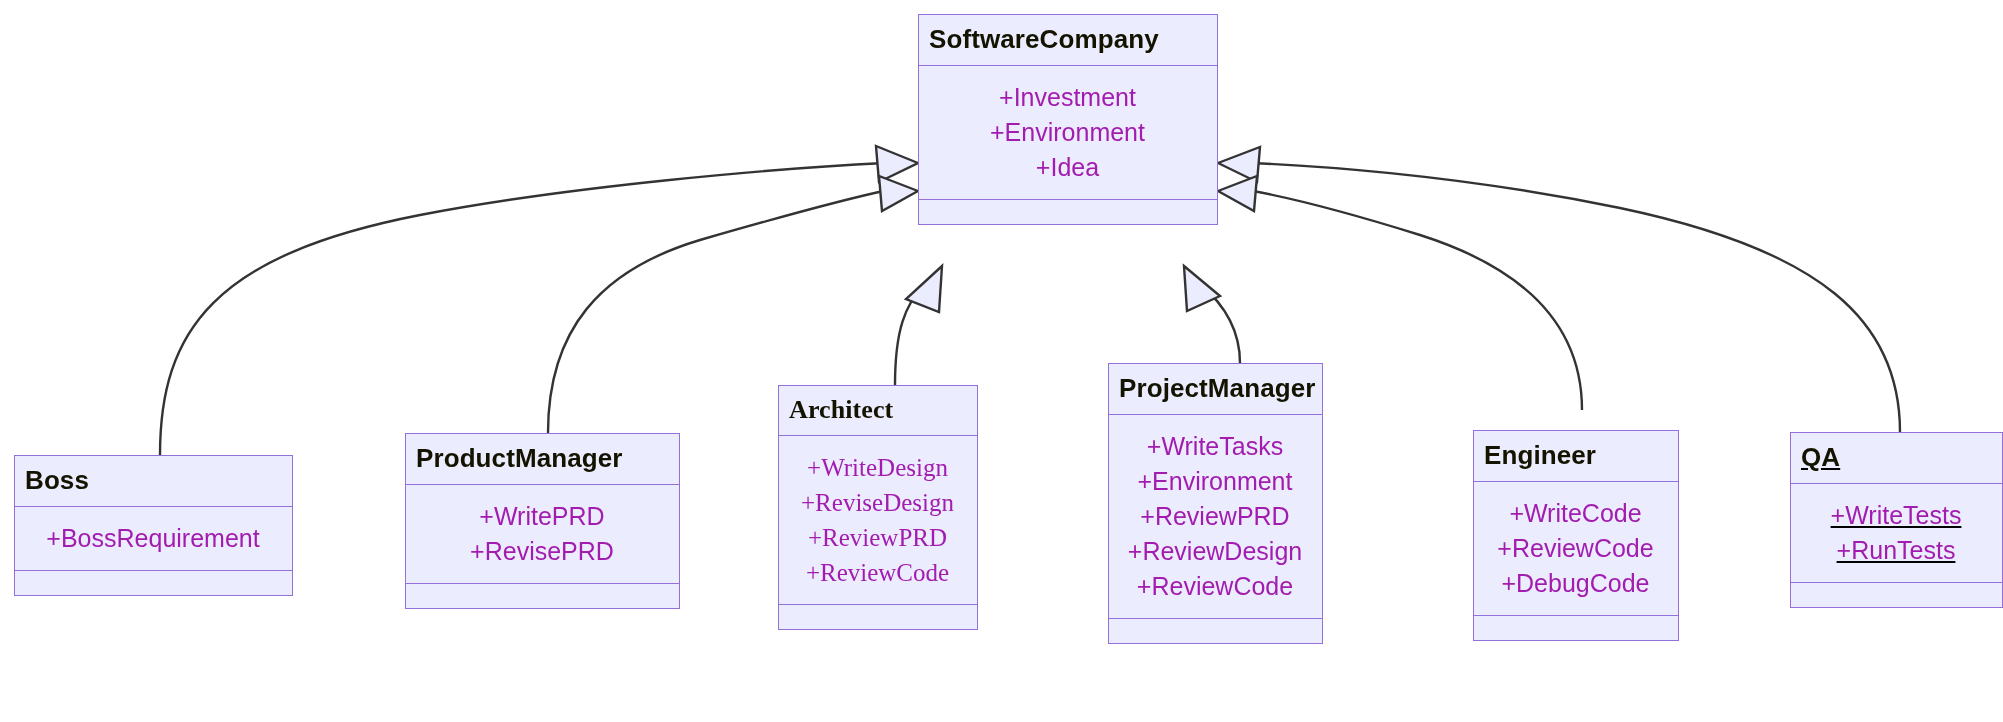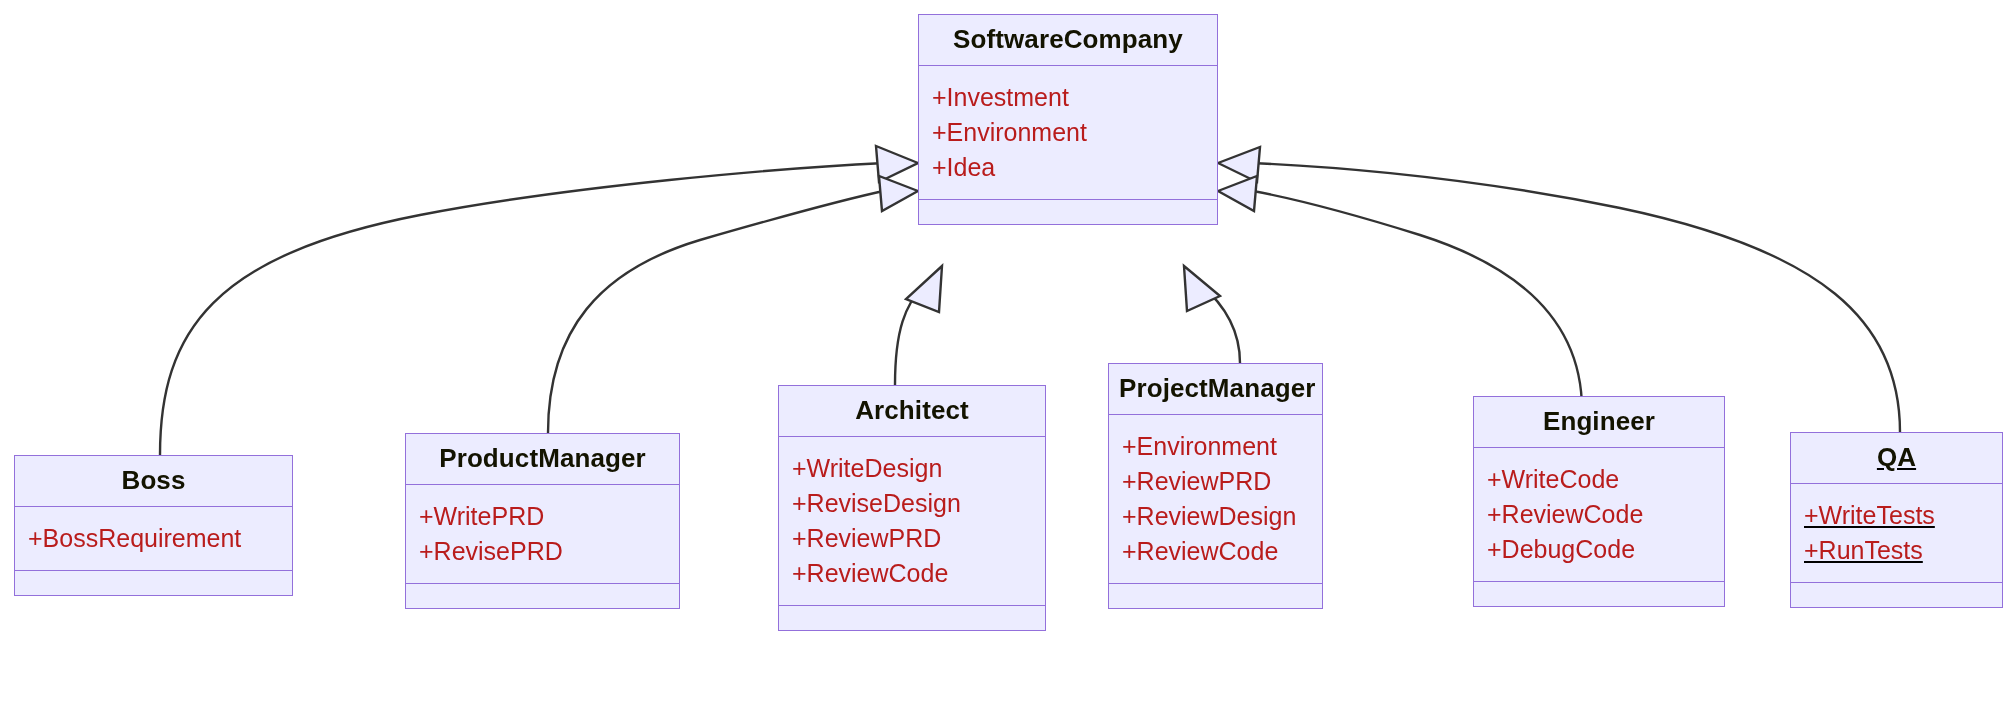--- a/index.html
+++ b/index.html
@@ -30,53 +30,53 @@
   .uml-class {
     position: absolute;
     box-sizing: border-box;
     background: #ececff;
     border: 1.6px solid #9370db;
     display: flex;
     flex-direction: column;
   }
   .class-title {
     box-sizing: border-box;
-    text-align: center;
     font-weight: bold;
     font-size: 26px;
     color: #131300;
     padding: 9px 10px 10px 10px;
     border-bottom: 1.6px solid #9370db;
     white-space: nowrap;
     letter-spacing: 0.1px;
   }
   .class-members {
     box-sizing: border-box;
     padding: 14px 14px 14px 13px;
     border-bottom: 1.6px solid #9370db;
     flex: 1 1 auto;
   }
   .member-row {
     font-size: 25px;
-    color: #b91c1c;
+    color: #a21caf;
     line-height: 35px;
     white-space: nowrap;
+    text-align: center;
   }
   .class-methods {
     box-sizing: border-box;
     height: 24px;
     flex: 0 0 auto;
   }
   
   #class-softwarecompany { left: 918px;  top: 14px;  width: 300px; }
   #class-boss            { left: 14px;   top: 455px; width: 279px; }
   #class-productmanager  { left: 405px;  top: 433px; width: 275px; }
-  #class-architect       { left: 778px;  top: 385px; width: 268px; }
+  #class-architect       { left: 778px;  top: 385px; width: 200px; font-family: Liberation Serif, serif; }
   #class-projectmanager  { left: 1108px; top: 363px; width: 215px; }
-  #class-engineer        { left: 1473px; top: 396px; width: 252px; }
+  #class-engineer        { left: 1473px; top: 430px; width: 206px; }
   #class-qa              { left: 1790px; top: 432px; width: 213px; text-decoration: underline; }
 </style>
 </head>
 <body>
 
 <div id="diagram-root">
 
   <svg id="edge-layer" viewBox="0 0 2003 722" width="2003" height="722" xmlns="http://www.w3.org/2000/svg">
     <g fill="none" stroke="#333333" stroke-width="2.4">
 
@@ -140,20 +140,21 @@
       <div class="member-row">+ReviseDesign</div>
       <div class="member-row">+ReviewPRD</div>
       <div class="member-row">+ReviewCode</div>
     </div>
     <div class="class-methods"></div>
   </div>
 
   <div class="uml-class" id="class-projectmanager">
     <div class="class-title">ProjectManager</div>
     <div class="class-members">
+      <div class="member-row">+WriteTasks</div>
       <div class="member-row">+Environment</div>
       <div class="member-row">+ReviewPRD</div>
       <div class="member-row">+ReviewDesign</div>
       <div class="member-row">+ReviewCode</div>
     </div>
     <div class="class-methods"></div>
   </div>
 
   <div class="uml-class" id="class-engineer">
     <div class="class-title">Engineer</div>

